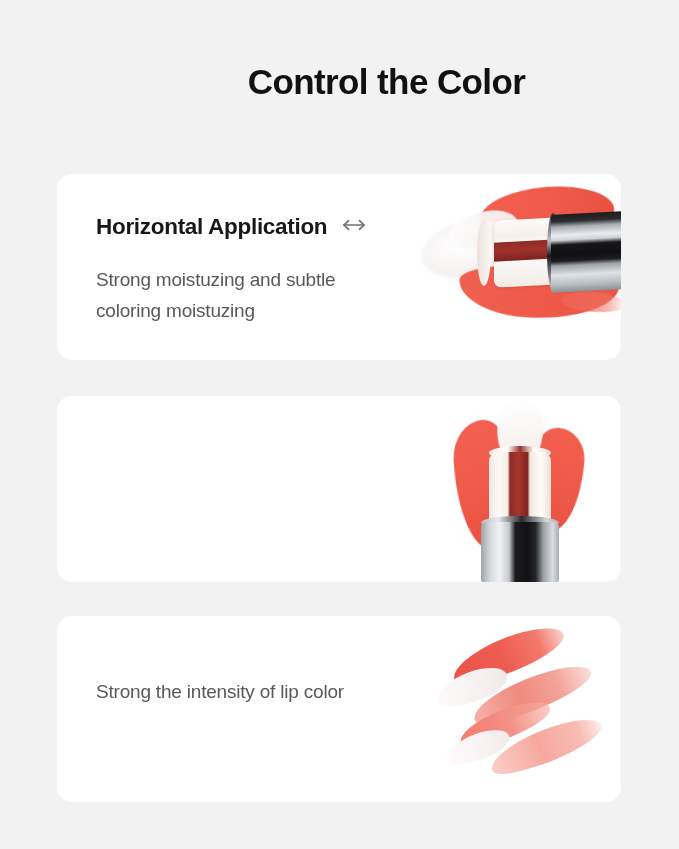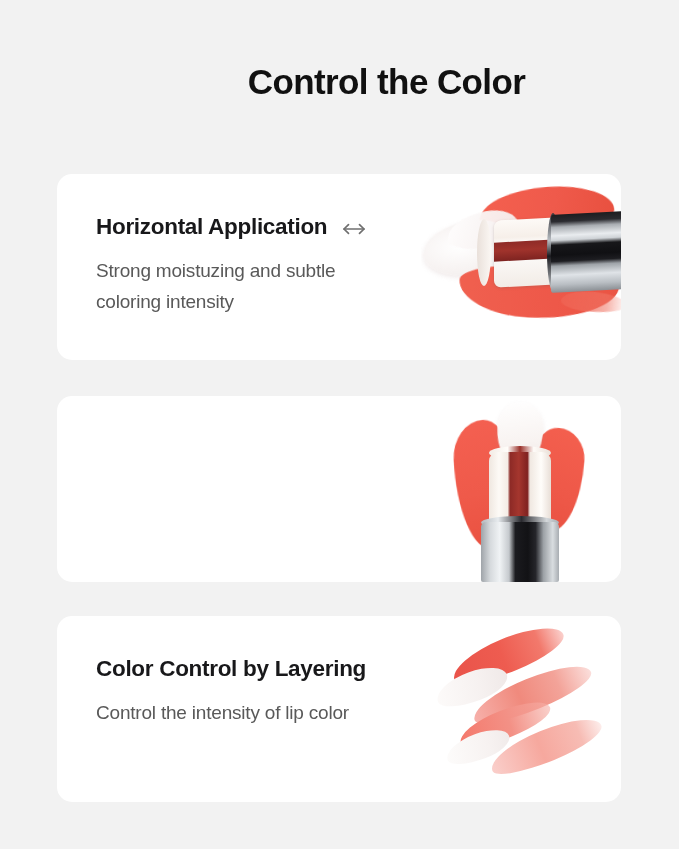--- a/index.html
+++ b/index.html
@@ -56,39 +56,39 @@
   #card-2 { top: 616px; height: 186px; }
 
   .card-text {
     position: absolute;
     left: 39px;
     top: 38px;
     width: 360px;
   }
   .card-heading {
     display: flex;
-    align-items: flex-end;
+    align-items: flex-start;
     gap: 14px;
     color: #18181a;
     font-size: 22.5px;
     font-weight: bold;
     letter-spacing: -0.3px;
     line-height: 30px;
     white-space: nowrap;
   }
   .arrow-icon {
     display: inline-flex;
     align-items: center;
     justify-content: center;
     width: 26px;
     height: 26px;
     flex: 0 0 auto;
   }
   .card-desc {
-    margin-top: 13px;
+    margin-top: 22px;
     color: #595959;
     font-size: 19px;
     line-height: 31px;
     letter-spacing: -0.2px;
   }
   .card-desc .dline { display: block; }
 
   
   .art {
     position: absolute;
@@ -321,21 +321,21 @@
             <g stroke="#6f6f6f" stroke-width="1.7" fill="none" stroke-linecap="round" stroke-linejoin="round">
               <line x1="3" y1="7" x2="23" y2="7"></line>
               <polyline points="7.5,2.6 3,7 7.5,11.4"></polyline>
               <polyline points="18.5,2.6 23,7 18.5,11.4"></polyline>
             </g>
           </svg>
         </span>
       </div>
       <div class="card-desc">
         <span class="dline">Strong moistuzing and subtle</span>
-        <span class="dline">coloring intensity</span>
+        <span class="dline">coloring moistuzing</span>
       </div>
     </div>
 
     <div class="art" id="art-0">
       <div class="smear sm-coral-top"></div>
       <div class="smear sm-white"></div>
       <div class="smear sm-white2"></div>
       <div class="smear sm-coral-bot"></div>
       <div class="smear sm-coral-tail"></div>
       <div class="bullet">
@@ -355,25 +355,22 @@
       <div class="smear sm-white-top"></div>
       <div class="bullet-v-top"></div>
       <div class="bullet-v"></div>
       <div class="tube-v-top"></div>
       <div class="tube-v"></div>
     </div>
   </section>
 
   <section class="card" id="card-2">
     <div class="card-text">
-      <div class="card-heading">
-        <span>Color Control by Layering</span>
-      </div>
       <div class="card-desc">
-        <span class="dline">Control the intensity of lip color</span>
+        <span class="dline">Strong the intensity of lip color</span>
       </div>
     </div>
 
     <div class="art" id="art-2">
       <div class="stroke s1"></div>
       <div class="stroke s1b"></div>
       <div class="stroke s2"></div>
       <div class="stroke s2b"></div>
       <div class="stroke s3b"></div>
       <div class="stroke s3"></div>

